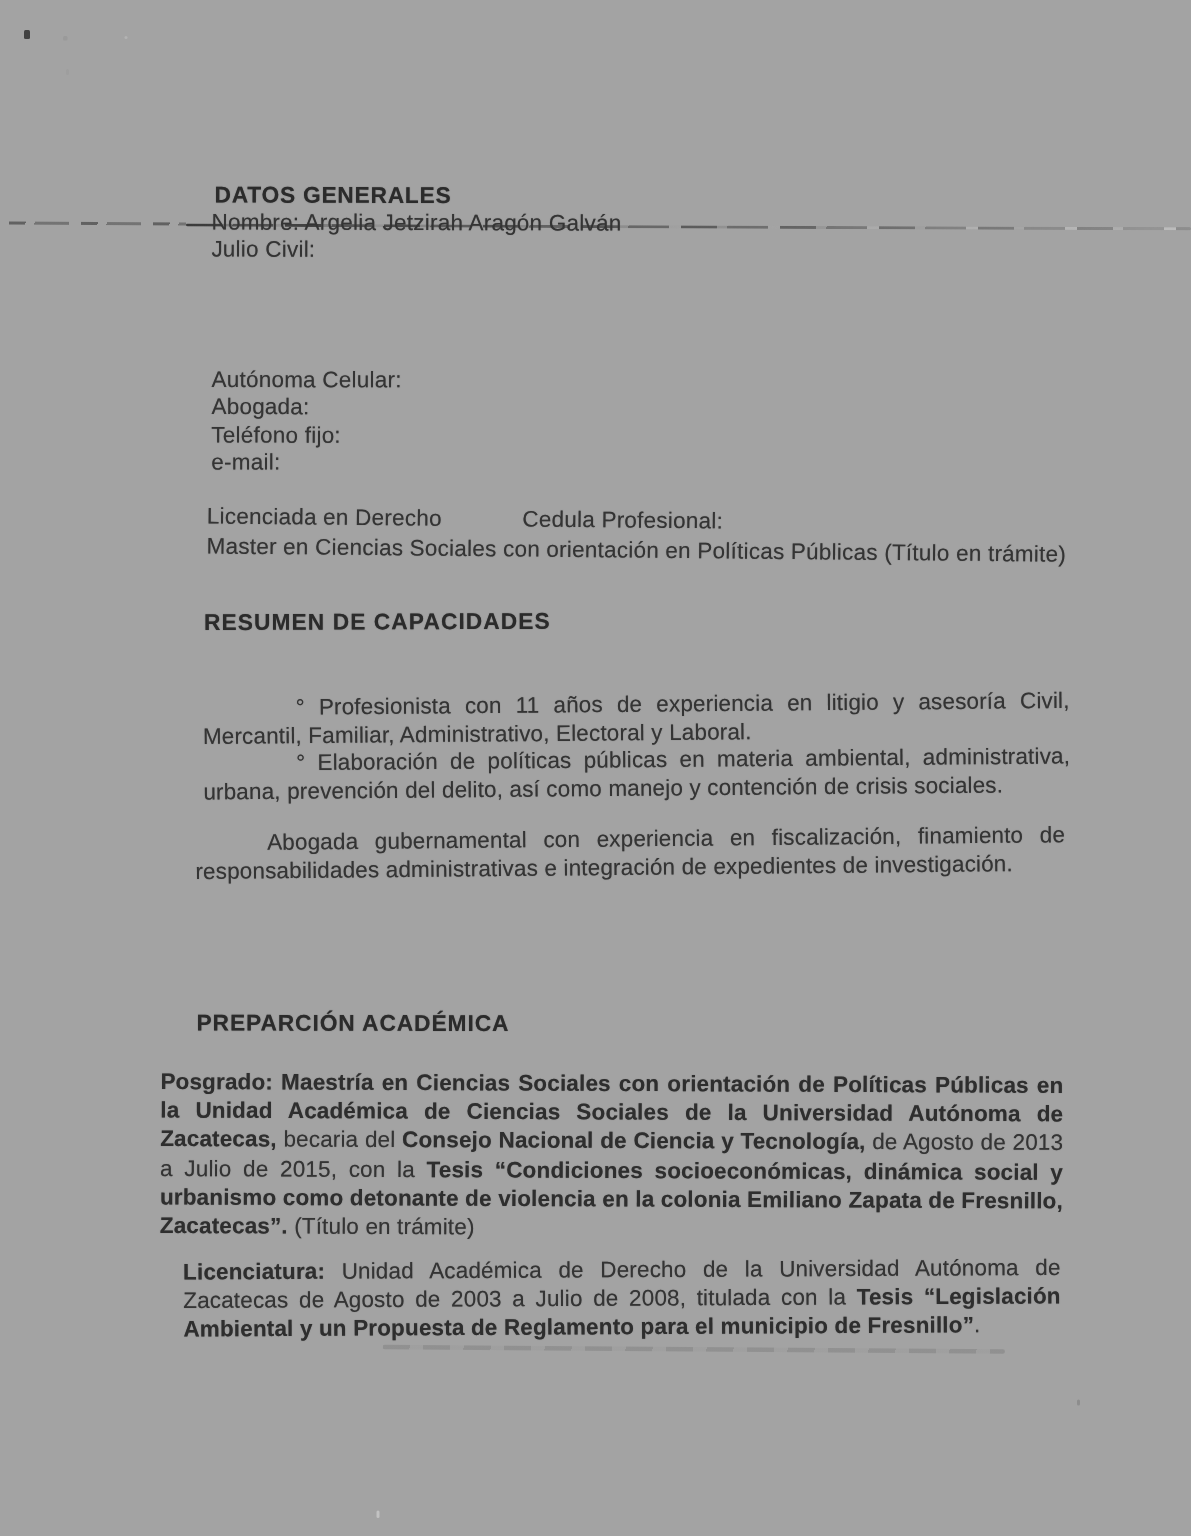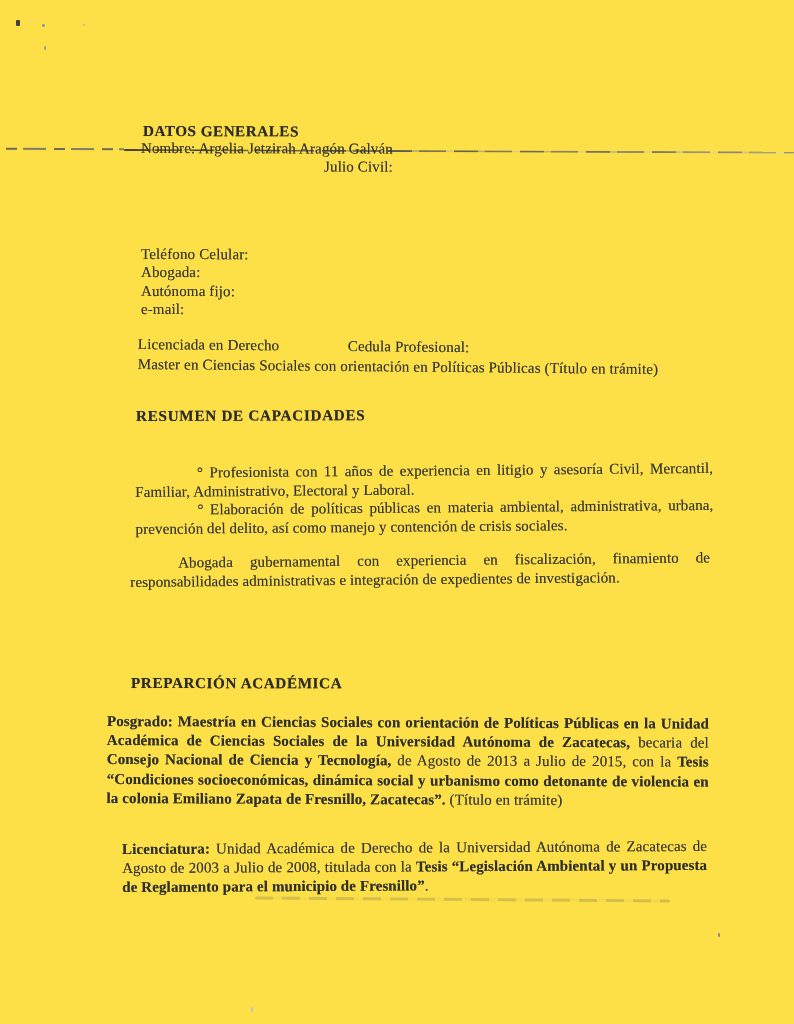--- a/index.html
+++ b/index.html
@@ -1,37 +1,37 @@
 <!DOCTYPE html>
 <html><head>
 <meta charset="utf-8">
 <style>
   html,body{margin:0;padding:0;background:#ffffff;}
   .page{
     position:relative;
     width:794px;height:1024px;
-    background:#fde047;
+    background:#a3a3a3;
     overflow:hidden;
-    font-family:Liberation Serif, serif;
+    font-family:Liberation Sans, sans-serif;
     color:#343434;
   }
   .blk{position:absolute;transform-origin:left top;}
   .txt{
     font-size:15px;
     letter-spacing:.15px;
     text-shadow:0 0 .6px rgba(52,52,52,.55);
   }
   .hd{
     font-weight:700;
     font-size:15.2px;
     letter-spacing:.5px;
     color:#2b2b2b;
     text-shadow:0 0 .7px rgba(43,43,43,.6);
   }
-  .lines div{line-height:17.8px;text-align:right;}
+  .lines div{line-height:17.8px;}
   .contact div{line-height:18.4px;}
   .degree{line-height:19.5px;width:620px;}
   .degree .col-left{display:inline-block;width:206px;}
   .para{
     margin:0;
     text-align:justify;
     text-shadow:0 0 .6px rgba(52,52,52,.55);
     font-size:15px;
     letter-spacing:.1px;
   }
@@ -86,23 +86,23 @@
   <div class="smudge"></div>
 
   <div class="blk hd" style="left:143px;top:122px;transform:rotate(.15deg);">DATOS GENERALES</div>
 
   <div class="blk txt lines" style="left:141px;top:140px;transform:rotate(.15deg);">
     <div>Nombre: Argelia Jetzirah Aragón Galván</div>
     <div>Julio Civil:</div>
   </div>
 
   <div class="blk txt contact" style="left:141px;top:245px;transform:rotate(.1deg);">
-    <div>Teléfono Celular:</div>
+    <div>Autónoma Celular:</div>
     <div>Abogada:</div>
-    <div>Autónoma fijo:</div>
+    <div>Teléfono fijo:</div>
     <div>e-mail:</div>
   </div>
 
   <div class="blk txt degree" style="left:138px;top:335px;transform:rotate(.55deg);">
     <div>
       <span class="col-left">Licenciada en Derecho</span>
       <span>Cedula Profesional:</span>
     </div>
     <div>Master en Ciencias Sociales con orientación en Políticas Públicas (Título en trámite)</div>
   </div>

